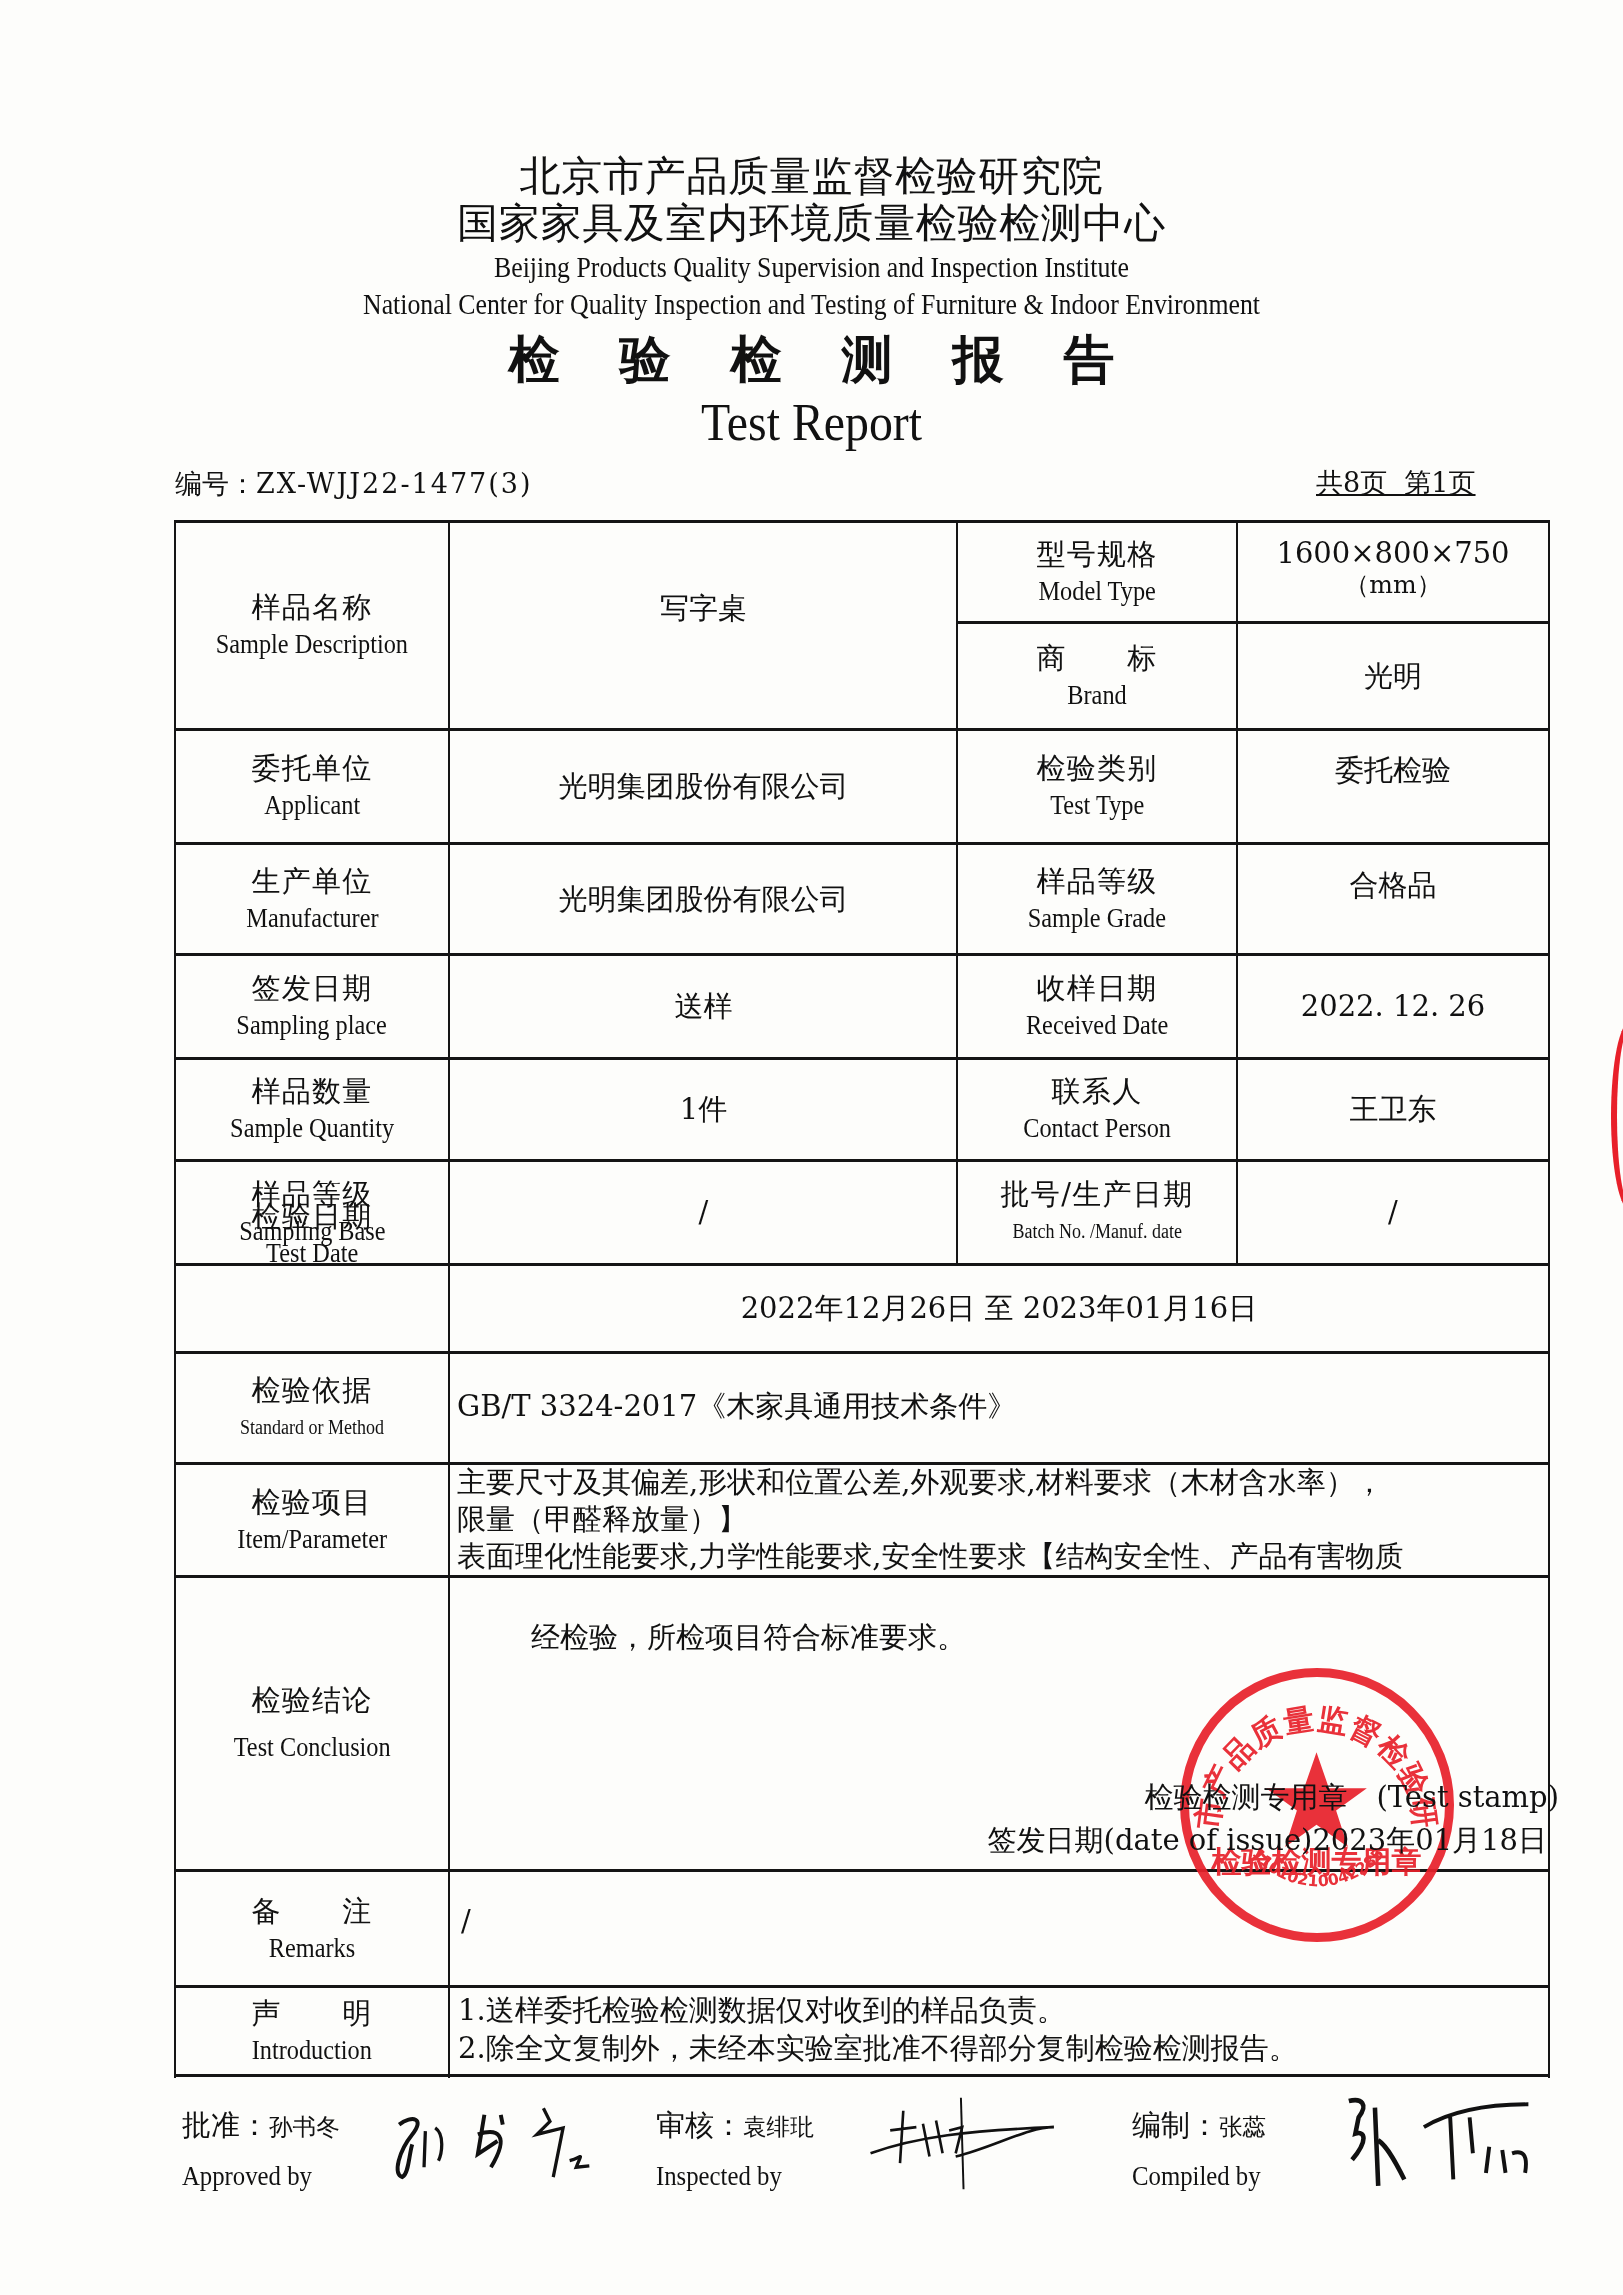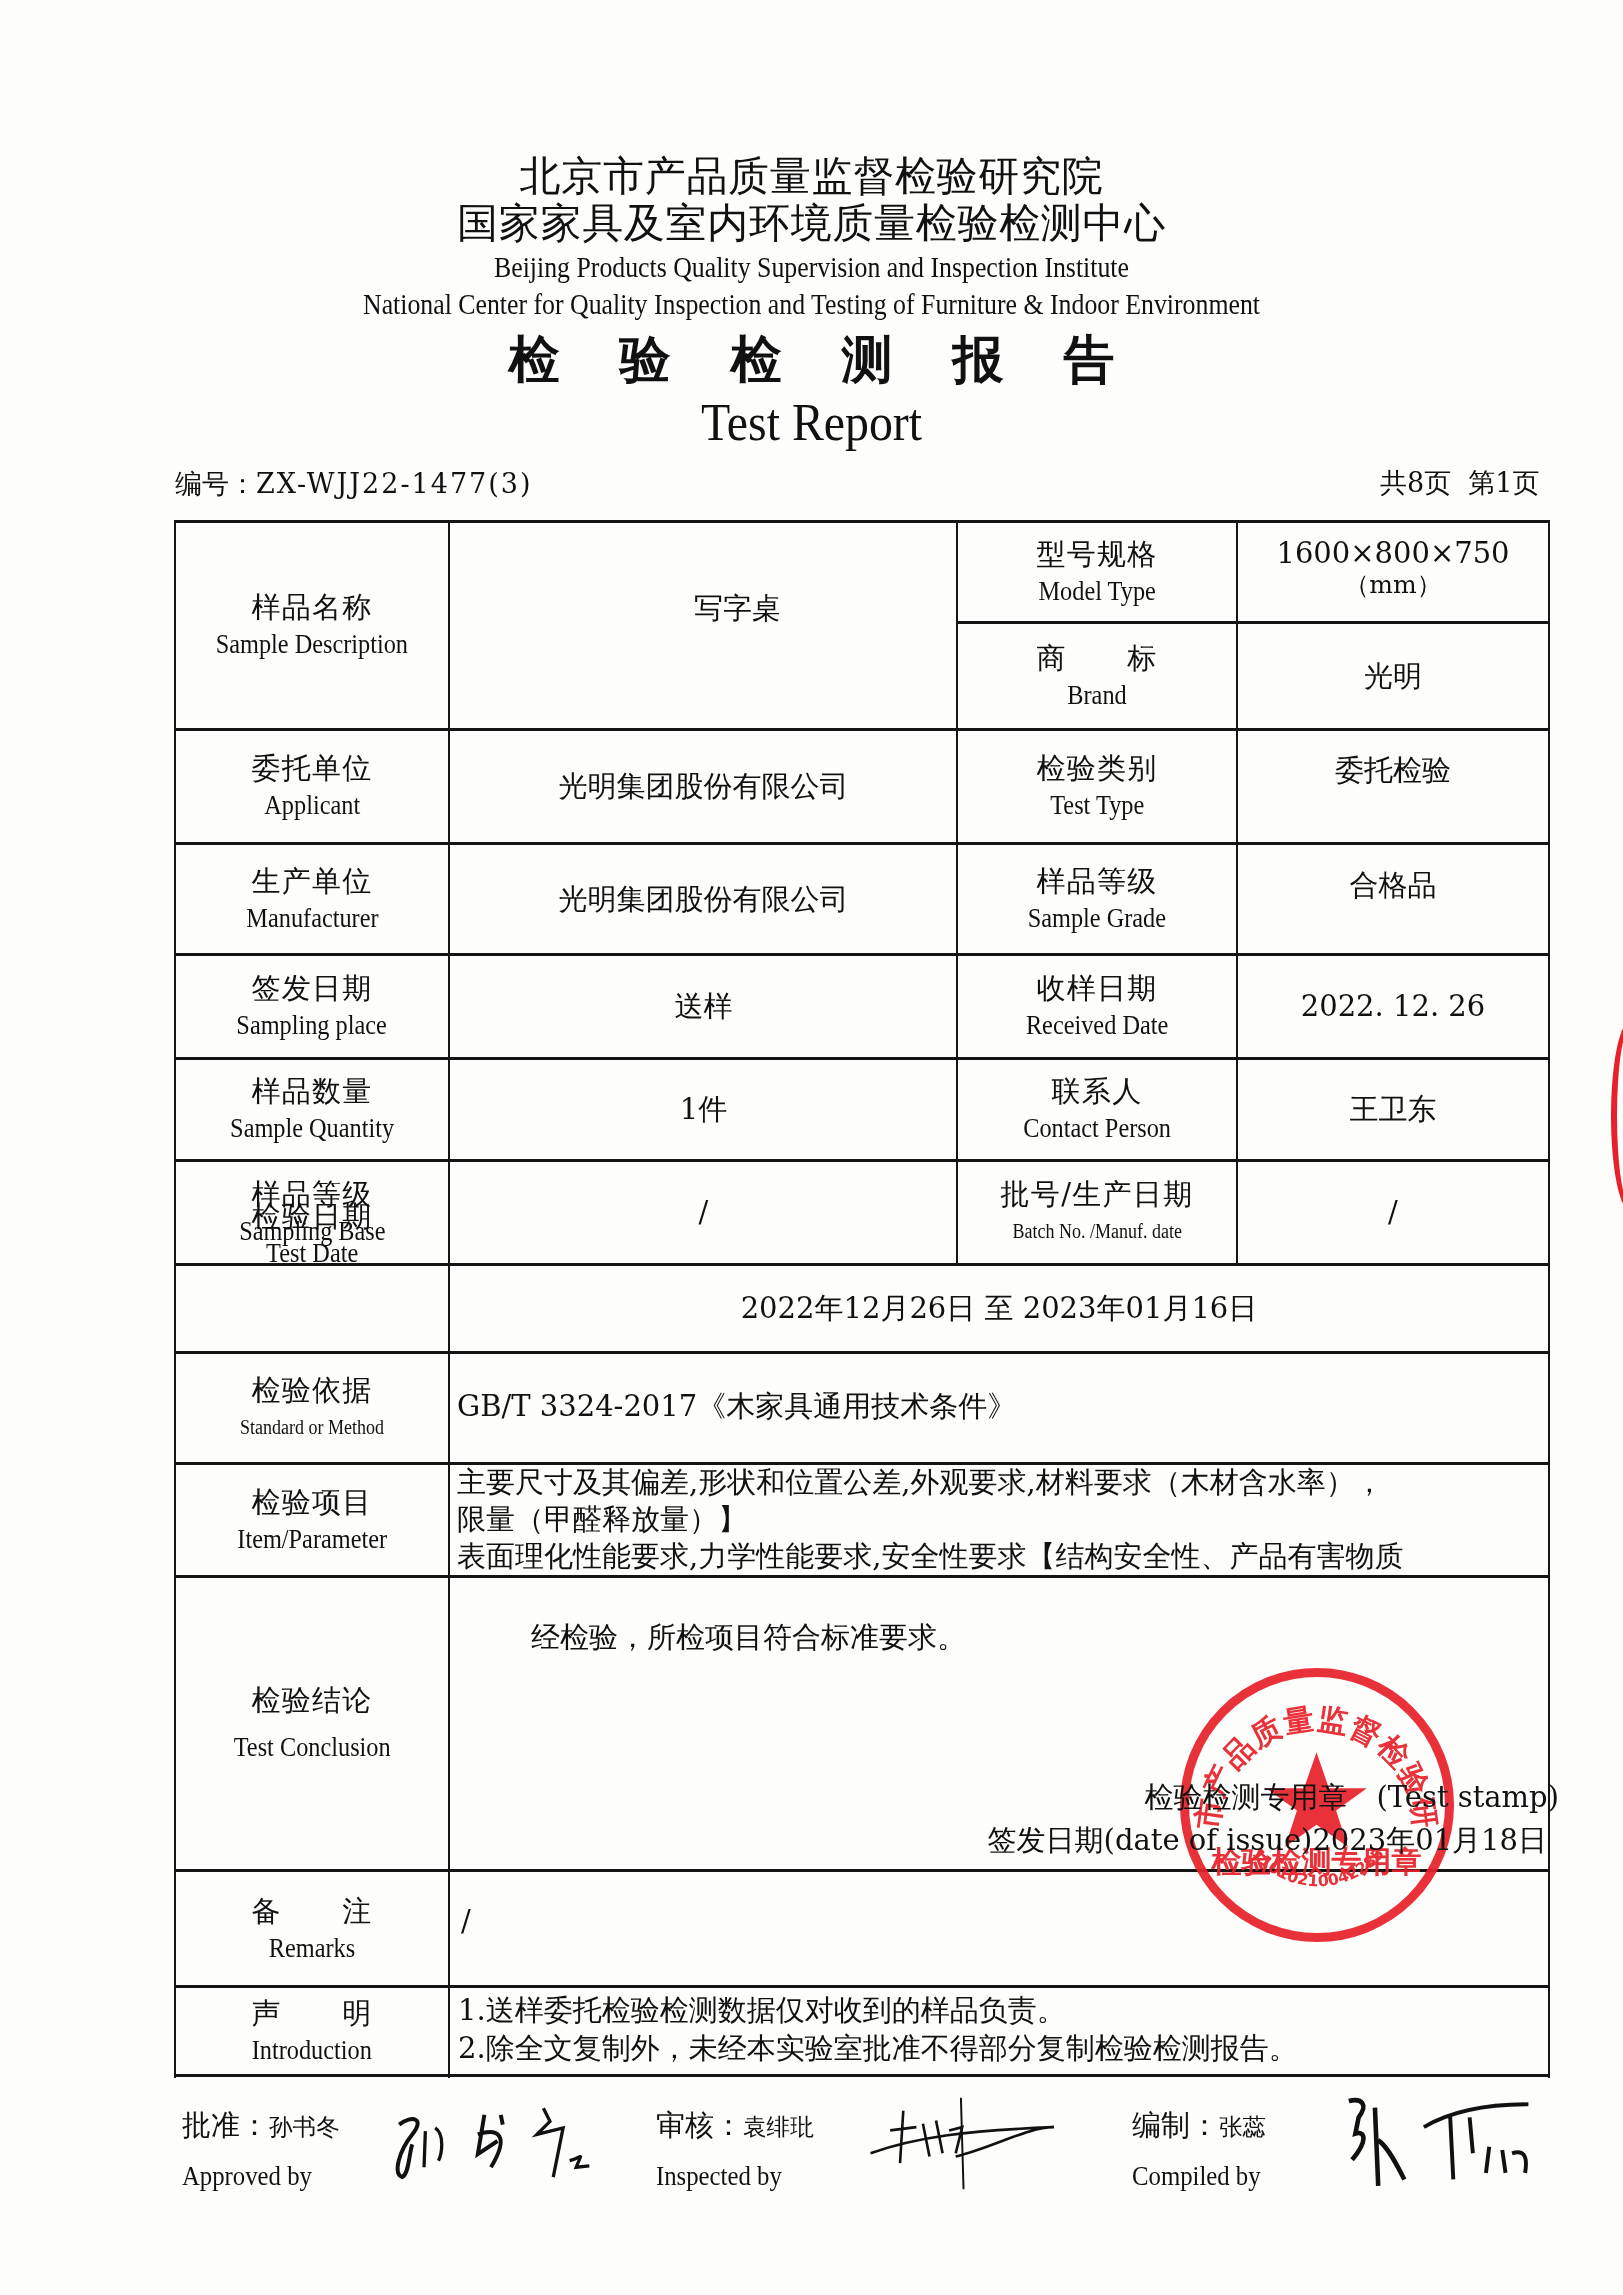--- a/index.html
+++ b/index.html
@@ -40,21 +40,21 @@
   <div class="t-en">National Center for Quality Inspection and Testing of Furniture &amp;  Indoor Environment</div>
 </div>
 <div class="abs center t-big" style="left:30px;width:1623px;top:326px;">检验检测报告</div>
 <div class="abs center" style="left:0;width:1623px;top:393px;">
   <div class="t-report">Test Report</div>
 </div>
 
 <div class="abs hdr" style="left:175px;top:466px;white-space:nowrap;">
   <span>编号：</span><span class="mono" style="letter-spacing:2px;">ZX-WJJ22-1477(3)</span>
 </div>
-<div class="abs hdr" style="left:1380px;top:465px;white-space:pre;">共8页  第1页</div>
+<div class="abs hdr" style="left:1316px;top:465px;white-space:pre;text-decoration:underline;">共8页  第1页</div>
 
 <div>
 
   <div class="hline" style="left:174px;width:1376px;top:520px;"></div>
   <div class="hline" style="left:957px;width:593px;top:621px;"></div>
   <div class="hline" style="left:174px;width:1376px;top:728px;"></div>
   <div class="hline" style="left:174px;width:1376px;top:842px;"></div>
   <div class="hline" style="left:174px;width:1376px;top:953px;"></div>
   <div class="hline" style="left:174px;width:1376px;top:1057px;"></div>
   <div class="hline" style="left:174px;width:1376px;top:1159px;"></div>
@@ -70,21 +70,21 @@
   <div class="vline" style="left:448px;top:520px;height:1558px;"></div>
   <div class="vline" style="left:956px;top:520px;height:744px;"></div>
   <div class="vline" style="left:1236px;top:520px;height:744px;"></div>
   <div class="vline" style="left:1548px;top:520px;height:1558px;"></div>
 </div>
 
 <div class="cell" style="left:176px;top:523px;width:272px;height:205px;">
   <div class="lbl-cn">样品名称</div>
   <div class="lbl-en">Sample Description</div>
 </div>
-<div class="cell" style="left:450px;top:523px;width:507px;height:98px;padding-left:34px;">
+<div class="cell" style="left:450px;top:523px;width:507px;height:98px;">
   <div class="val" style="margin-top:72px;">写字桌</div>
 </div>
 <div class="cell" style="left:958px;top:523px;width:278px;height:98px;">
   <div class="lbl-cn">型号规格</div>
   <div class="lbl-en">Model Type</div>
 </div>
 <div class="cell" style="left:1238px;top:523px;width:310px;height:98px;justify-content:flex-start;padding-top:13px;box-sizing:border-box;">
   <div class="val" style="line-height:34px;">1600×800×750</div>
   <div class="val" style="line-height:30px;font-size:25px;">（mm）</div>
 </div>

